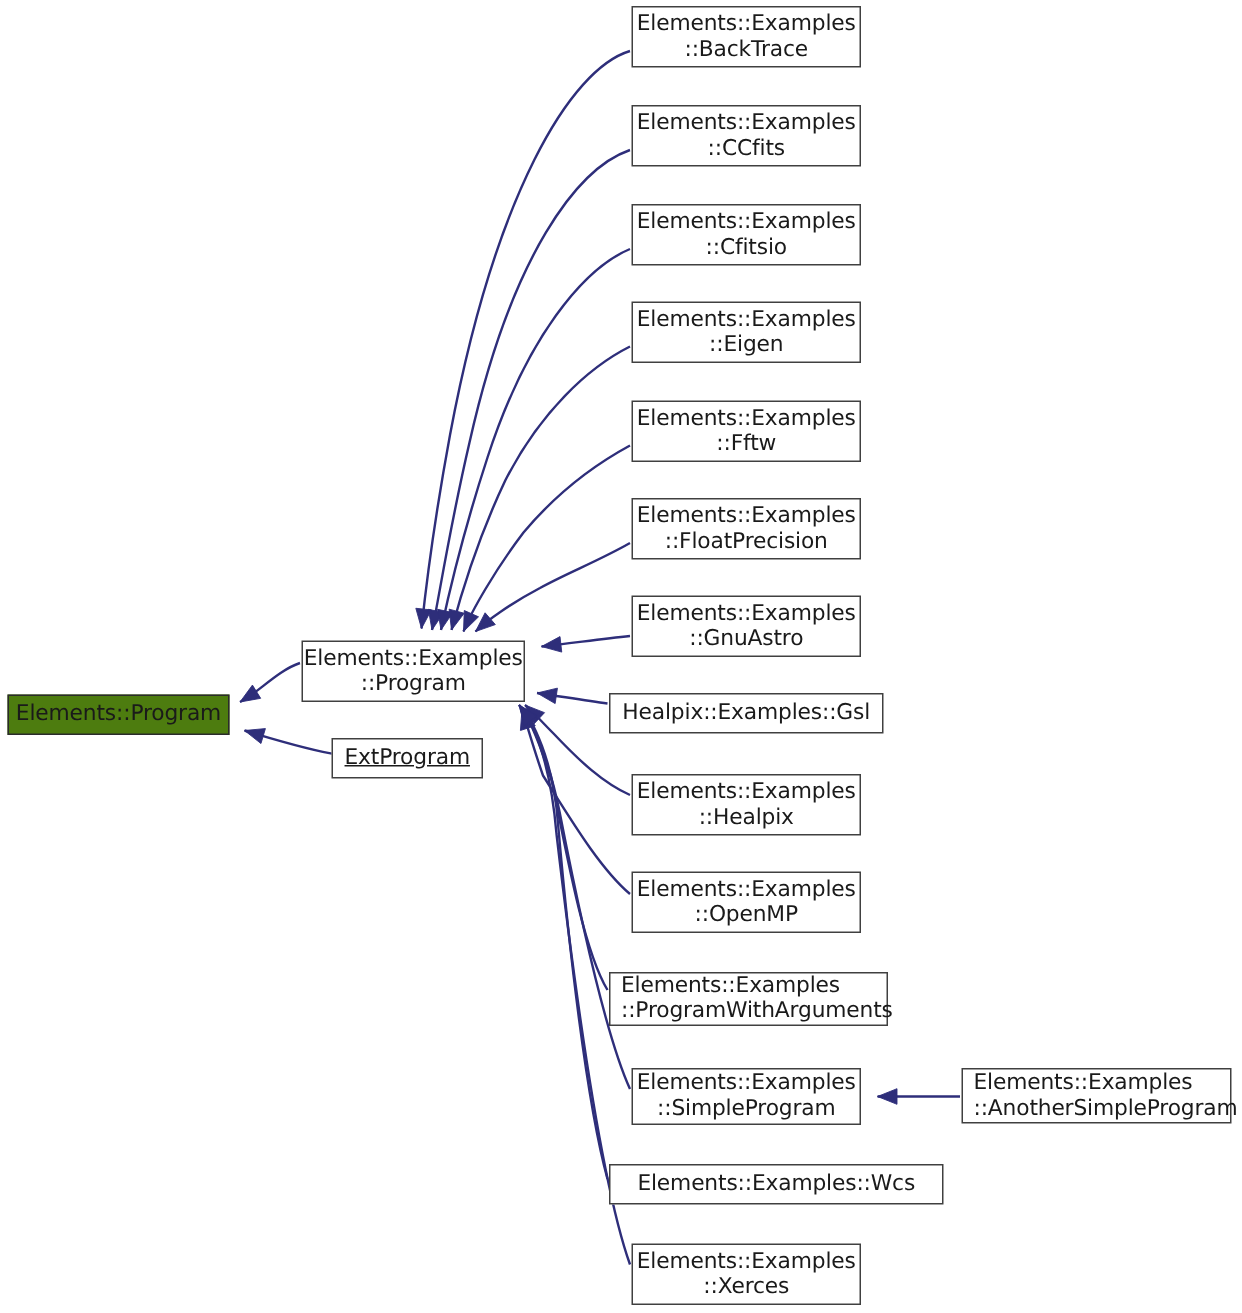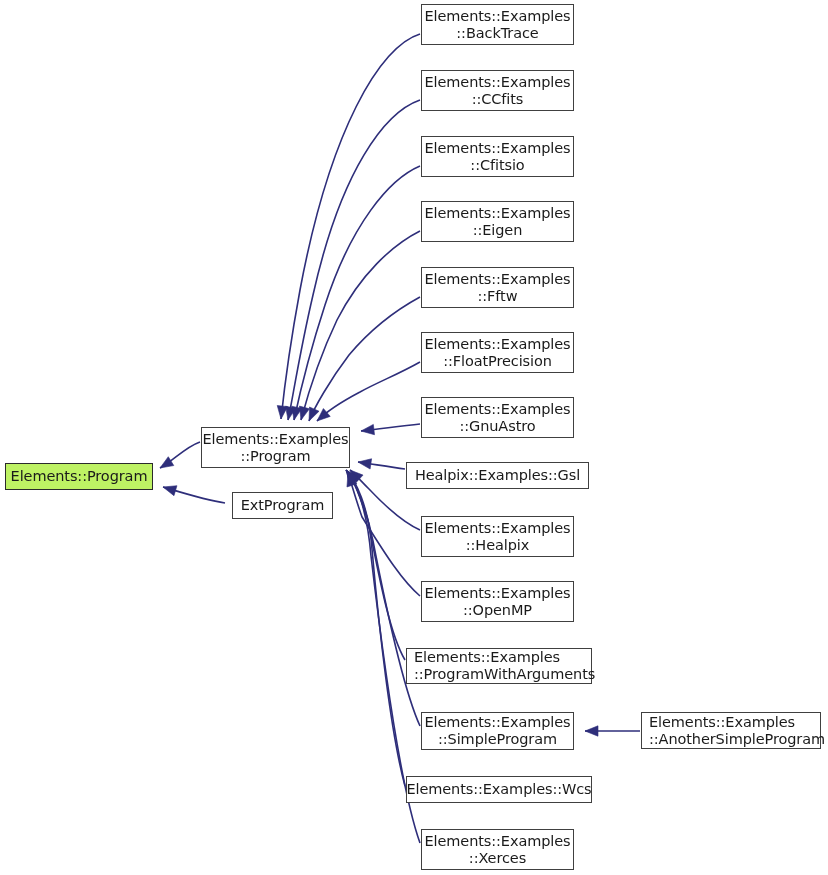--- a/index.html
+++ b/index.html
@@ -32,21 +32,21 @@
     justify-content: center;
     text-align: center;
     font-size: 14.5px;
     line-height: 17px;
     color: #1a1a1a;
     letter-spacing: -0.1px;
     white-space: pre-line;
     padding: 4px 4px;
   }
   .node-box.highlight {
-    background: #bef264;
+    background: #4d7c0f;
     border-color: #2b2b2b;
   }
   .node-box.leftalign {
     justify-content: flex-start;
     text-align: left;
     padding-left: 7px;
   }
   .edges {
     position: absolute;
     left: 0;
@@ -106,21 +106,21 @@
       <path class="edge-path" d="M 420,843 C 400,787 382,650 371,556 C 367,508 355,479 346,470"></path>
       <polygon class="arrow-head" points="346,470 357.91026808638844,477.36108104223536 349.54806927480865,483.54441598671417"></polygon>
       <path class="edge-path" d="M 640,731 C 620,731 600,731 585,731"></path>
       <polygon class="arrow-head" points="585,731 598,725.8 598,736.2"></polygon>
     </svg>
 
   <div id="node-layer">
       <div class="node-box highlight" style="left: 5px; top: 463px; width: 148px; height: 27px;">Elements::Program</div>
       <div class="node-box" style="left: 201px; top: 427px; width: 149px; height: 41px;">Elements::Examples
 ::Program</div>
-      <div class="node-box" style="left: 232px; top: 492px; width: 101px; height: 27px;">ExtProgram</div>
+      <div class="node-box" style="left: 221px; top: 492px; width: 101px; height: 27px; text-decoration: underline;">ExtProgram</div>
       <div class="node-box leftalign" style="left: 641px; top: 712px; width: 180px; height: 37px;">Elements::Examples
 ::AnotherSimpleProgram</div>
       <div class="node-box" style="left: 421px; top: 4px; width: 153px; height: 41px;">Elements::Examples
 ::BackTrace</div>
       <div class="node-box" style="left: 421px; top: 70px; width: 153px; height: 41px;">Elements::Examples
 ::CCfits</div>
       <div class="node-box" style="left: 421px; top: 136px; width: 153px; height: 41px;">Elements::Examples
 ::Cfitsio</div>
       <div class="node-box" style="left: 421px; top: 201px; width: 153px; height: 41px;">Elements::Examples
 ::Eigen</div>
@@ -132,18 +132,18 @@
 ::GnuAstro</div>
       <div class="node-box" style="left: 406px; top: 462px; width: 183px; height: 27px;">Healpix::Examples::Gsl</div>
       <div class="node-box" style="left: 421px; top: 516px; width: 153px; height: 41px;">Elements::Examples
 ::Healpix</div>
       <div class="node-box" style="left: 421px; top: 581px; width: 153px; height: 41px;">Elements::Examples
 ::OpenMP</div>
       <div class="node-box leftalign" style="left: 406px; top: 648px; width: 186px; height: 36px;">Elements::Examples
 ::ProgramWithArguments</div>
       <div class="node-box" style="left: 421px; top: 712px; width: 153px; height: 38px;">Elements::Examples
 ::SimpleProgram</div>
-      <div class="node-box" style="left: 406px; top: 776px; width: 186px; height: 27px;">Elements::Examples::Wcs</div>
+      <div class="node-box" style="left: 406px; top: 776px; width: 223px; height: 27px;">Elements::Examples::Wcs</div>
       <div class="node-box" style="left: 421px; top: 829px; width: 153px; height: 41px;">Elements::Examples
 ::Xerces</div>
     </div>
 
 </div>
 
 </body></html>

